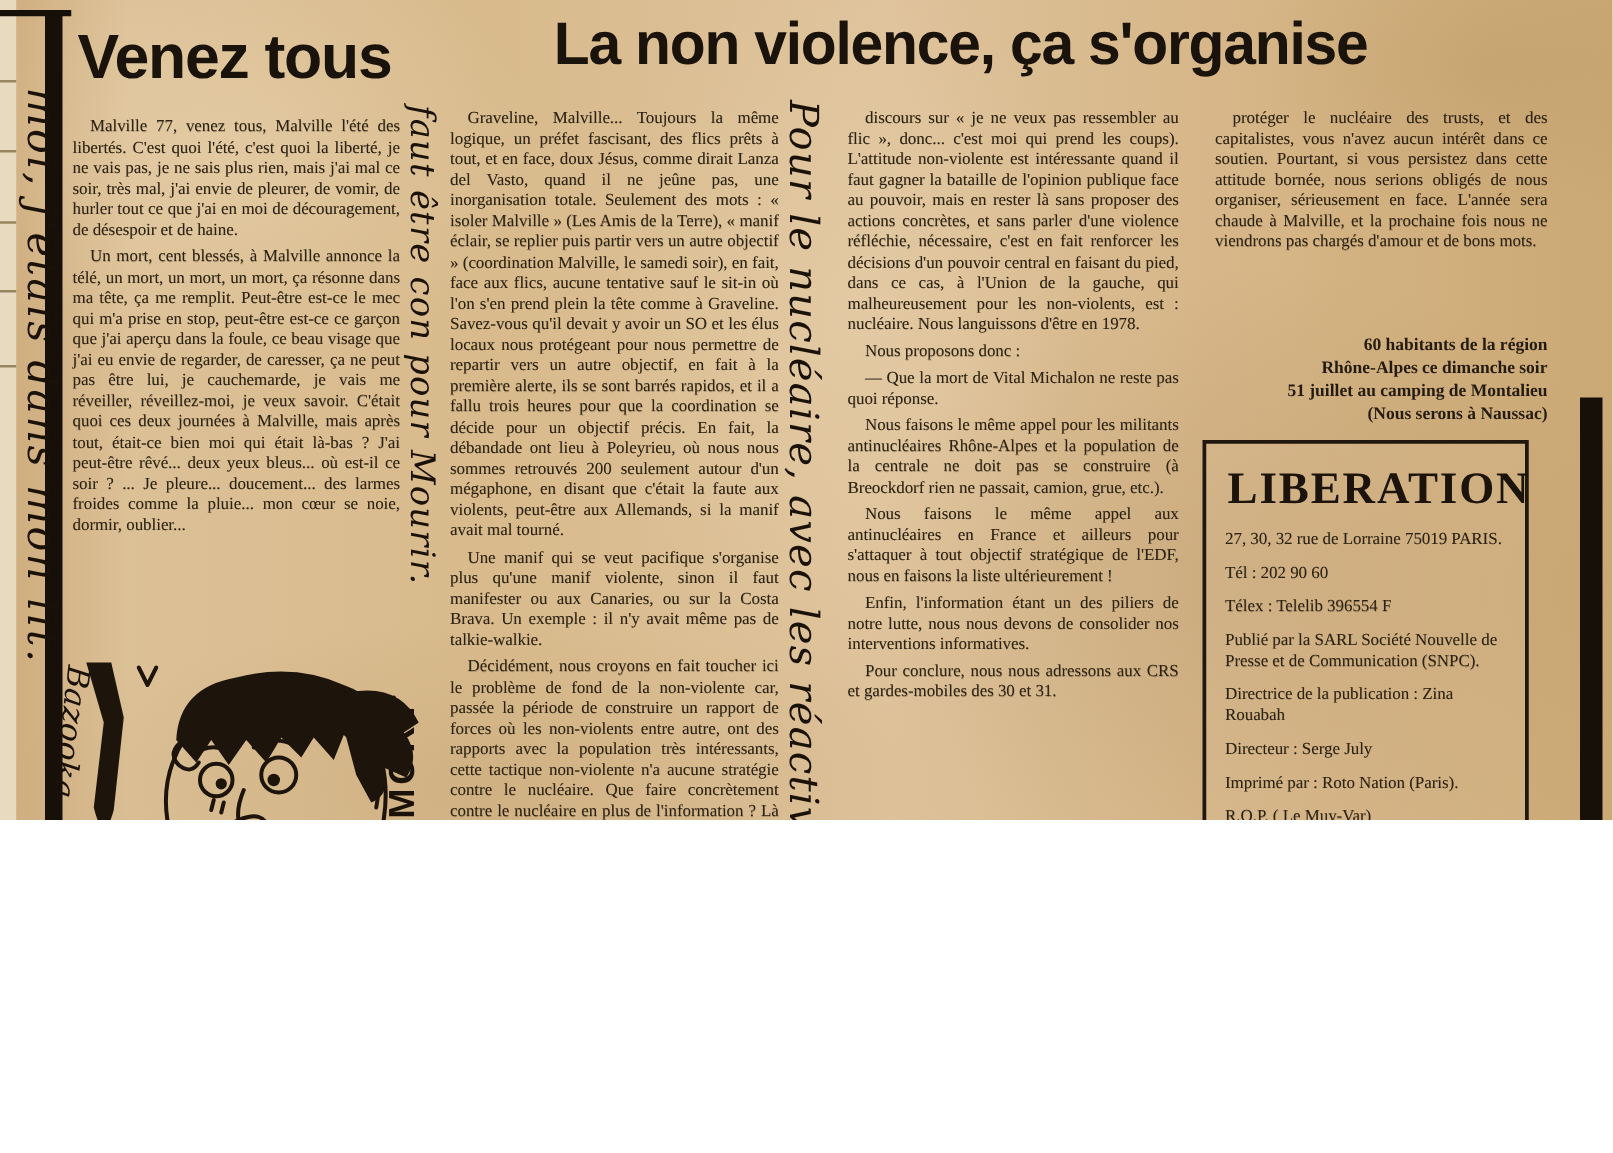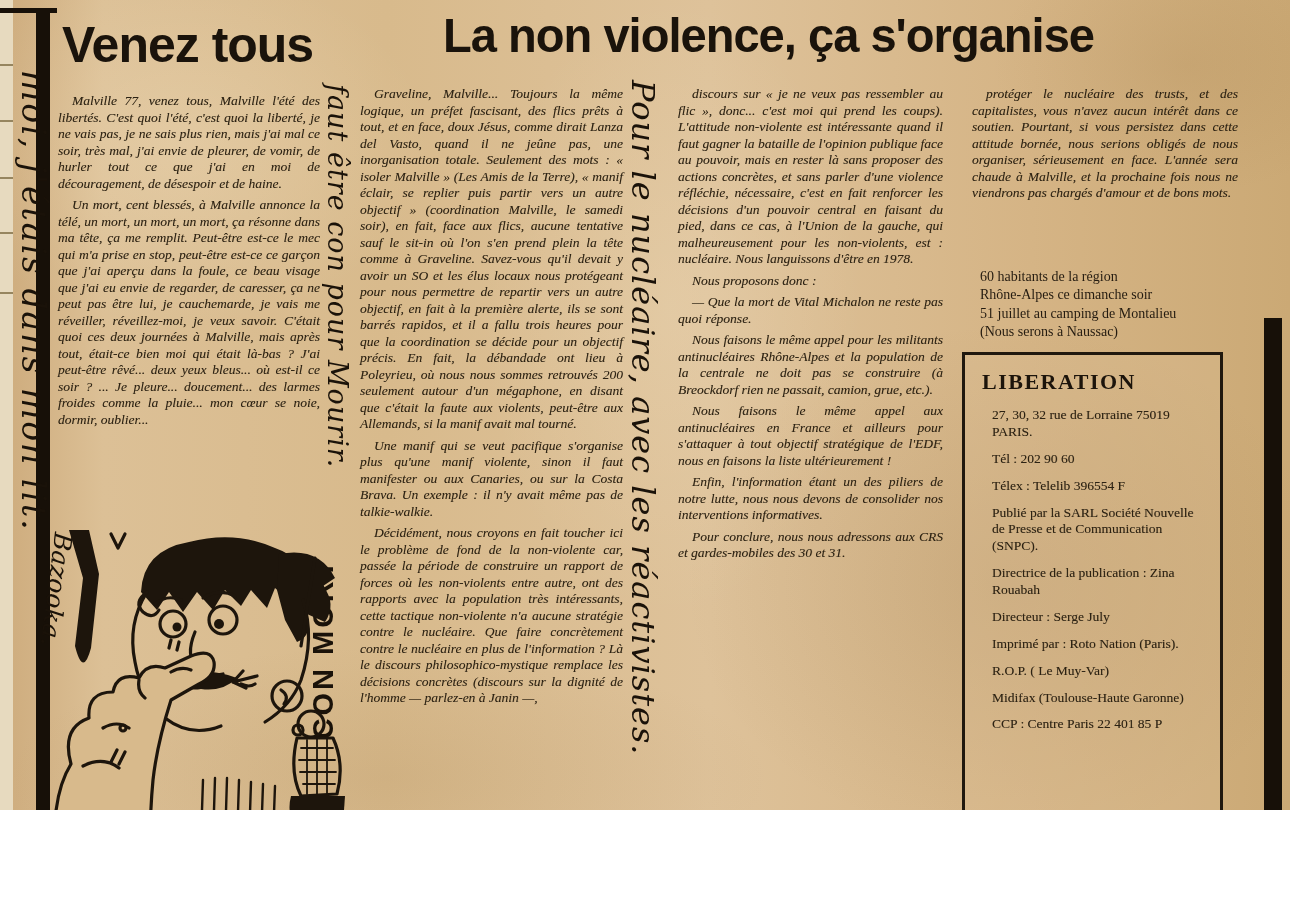--- a/index.html
+++ b/index.html
@@ -1,38 +1,38 @@
 <!DOCTYPE html>
 <html><head>
 <meta charset="utf-8">
 <style>
   html,body{margin:0;padding:0;}
   .page{
-    position:relative;width:1290px;height:810px;overflow:hidden;
+    position:relative;width:1290px;height:656px;overflow:hidden;
     background:
       radial-gradient(ellipse 420px 300px at 14% 18%, rgba(255,242,214,.22), transparent 60%),
       radial-gradient(ellipse 520px 420px at 78% 72%, rgba(118,88,48,.13), transparent 62%),
       radial-gradient(ellipse 320px 520px at 52% 38%, rgba(255,246,222,.16), transparent 60%),
       radial-gradient(ellipse 640px 220px at 30% 96%, rgba(146,108,58,.12), transparent 60%),
       radial-gradient(ellipse 300px 200px at 92% 8%, rgba(150,112,60,.14), transparent 65%),
       linear-gradient(90deg,#cdab7c,#dcc096 8%,#d8ba8c 30%,#dec29a 55%,#d5b485 80%,#cba975);
     font-family:"Liberation Serif",serif;color:#2c2213;
   }
   .abs{position:absolute;}
   .bar{background:#171008;}
   .leftstrip{left:0;top:0;width:13px;height:922px;background:#e7dabf;}
   .tick{position:absolute;left:0;width:13px;height:2px;background:#96855f;}
   .headline{font-family:"Liberation Sans",sans-serif;font-weight:700;color:#1a130b;letter-spacing:-1px;white-space:nowrap;}
   .body-col{font-size:13.5px;line-height:16.5px;text-align:justify;
     text-shadow:.3px .3px 0 rgba(60,45,25,.3);}
-  .body-col p{margin:0 0 5px 0;text-indent:14px;font-style:italic;}
-  .signature{font-weight:400;font-size:14px;line-height:1.32;color:#241b10;}
+  .body-col p{margin:0 0 5px 0;text-indent:14px;}
+  .signature{font-weight:700;font-size:14px;line-height:1.32;text-align:right;color:#241b10;}
   .masthead{border:3px solid #20180e;padding:10px 15px 0 15px;box-sizing:border-box;background:rgba(222,196,154,.25);}
-  .masthead-title{font-family:"Liberation Serif",serif;font-weight:700;font-size:22px;letter-spacing:1.5px;color:#1c140b;margin:4px 0 12px 2px;}
-  .masthead-line{font-size:13.5px;line-height:1.25;margin:0 0 10px 12px;text-shadow:.3px .3px 0 rgba(60,45,25,.3);}
+  .masthead-title{font-family:"Liberation Serif",serif;font-weight:700;font-size:36px;letter-spacing:1.5px;color:#1c140b;margin:4px 0 12px 2px;}
+  .masthead-line{font-size:13.5px;line-height:1.25;margin:0 0 10px 0;text-shadow:.3px .3px 0 rgba(60,45,25,.3);}
   .note{font-family:"DejaVu Serif",serif;font-style:italic;color:#1a1209;white-space:nowrap;}
   .vnote{writing-mode:vertical-rl;}
   .conmort{font-family:"Liberation Sans",sans-serif;font-weight:700;font-style:normal;letter-spacing:3px;}
 </style>
 </head>
 <body>
 
 <div class="page">
 
   <div class="abs leftstrip">

